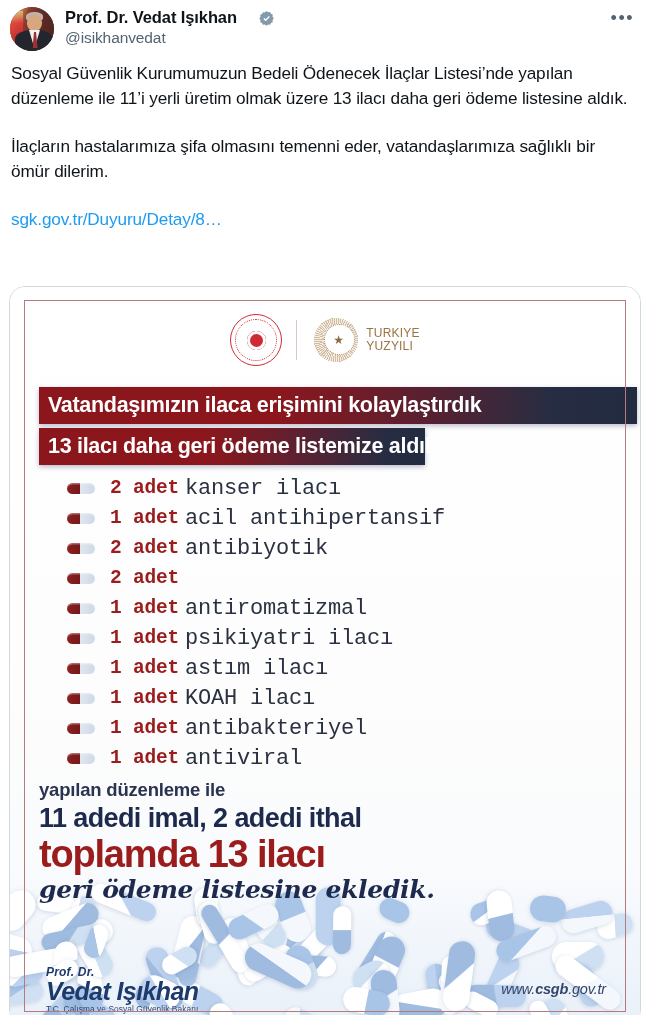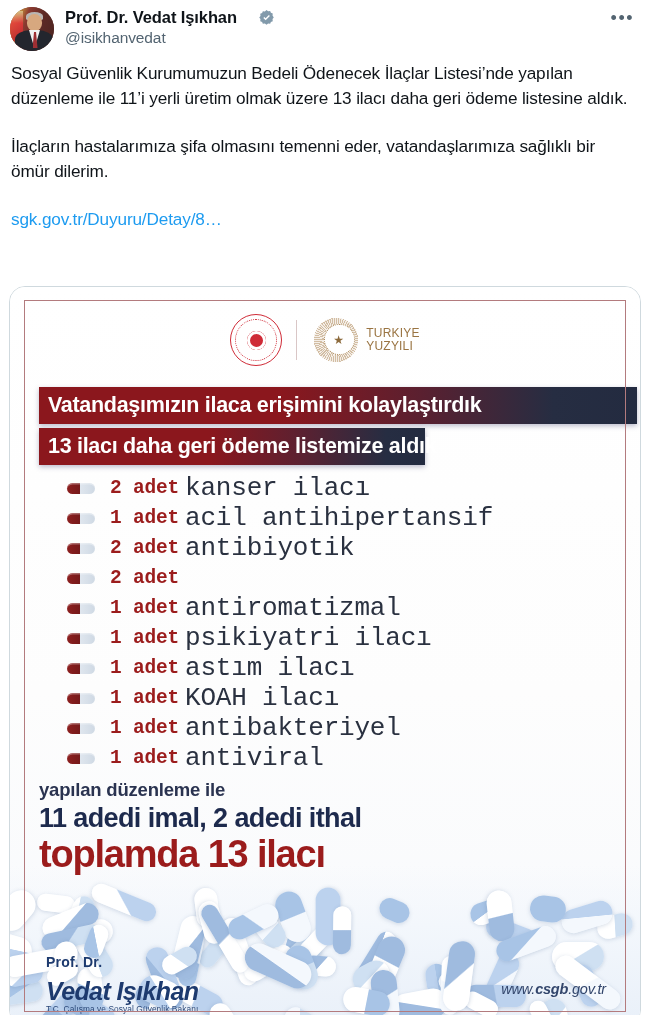--- a/index.html
+++ b/index.html
@@ -78,21 +78,21 @@
     background: #9e2f33;
     clip-path: polygon(30% 0, 70% 0, 100% 100%, 0 100%);
   }
 
   .name-block {
     margin-left: 11px;
     padding-top: 2px;
   }
   .display-name-row {
     display: flex;
-    align-items: flex-start;
+    align-items: flex-end;
     gap: 21px;
   }
   .display-name {
     font-size: 16.5px;
     font-weight: bold;
     color: #0f1419;
     letter-spacing: -0.1px;
   }
   .verified-badge {
     width: 17px; height: 17px;
@@ -288,21 +288,21 @@
     box-shadow: inset 0 1.5px 0 rgba(255,255,255,.35);
   }
   .med-qty {
     color: #9b1c1c;
     font-weight: bold;
     font-size: 19.5px;
     letter-spacing: -0.2px;
   }
   .med-name {
     color: #2a3140;
-    font-size: 26px;
+    font-size: 22px;
     margin-left: 6px;
     letter-spacing: -0.2px;
   }
 
   
   .summary {
     position: absolute;
     left: 29px;
     top: 492px;
     z-index: 4;
@@ -363,30 +363,31 @@
     z-index: 5;
   }
   .sig {
     position: absolute;
     left: 36px;
     bottom: 12px;
     color: #1d3a6e;
     line-height: 1;
   }
   .sig-pre {
-    font-size: 14px;
-    font-weight: bold;
+    font-size: 12px;
+    font-weight: bold;
+    font-style: italic;
     letter-spacing: .2px;
   }
   .sig-name {
     font-size: 25px;
     font-weight: bold;
     font-style: italic;
     letter-spacing: -0.6px;
-    margin-top: 9px;
+    margin-top: 0;
     line-height: 26px;
   }
   .sig-role {
     font-size: 8.3px;
     letter-spacing: .1px;
     margin-top: 1px;
     color: #2d4a7a;
   }
   .site {
     position: absolute;
@@ -515,20 +516,21 @@
             <span class="capsule"></span>
             <span class="med-qty">1 adet</span>
             <span class="med-name">antiviral</span>
           </div>
         </div>
 
       <div class="summary">
         <div class="sum-l1">yapılan düzenleme ile</div>
         <div class="sum-l2">11 adedi imal, 2 adedi ithal</div>
         <div class="sum-l3">toplamda 13 ilacı</div>
+        <div class="sum-l4">geri ödeme listesine ekledik.</div>
       </div>
 
       <div class="pill-strip" id="pill-strip">
           <div class="pill" style="width: 53.5399px; height: 23.7295px; left: 48.904px; top: 56.7893px; transform: rotate(-10.2222deg); background: linear-gradient(316.394deg, rgb(255, 255, 255) 0%, rgb(255, 255, 255) 49%, rgb(255, 255, 255) 51%, rgb(255, 255, 255) 100%);"></div>
           <div class="pill" style="width: 58.2922px; height: 21.9299px; left: 157.041px; top: 120.188px; transform: rotate(28.3395deg); background: linear-gradient(84.6281deg, rgb(255, 255, 255) 0%, rgb(255, 255, 255) 49%, rgb(188, 210, 238) 51%, rgb(188, 210, 238) 100%);"></div>
           <div class="pill" style="width: 62.2543px; height: 18.8957px; left: 333.656px; top: 85.4962px; transform: rotate(-58.284deg); background: linear-gradient(349.159deg, rgb(255, 255, 255) 0%, rgb(255, 255, 255) 49%, rgb(159, 187, 223) 51%, rgb(159, 187, 223) 100%);"></div>
           <div class="pill" style="width: 35.7967px; height: 22.3307px; left: 586.649px; top: 50.3187px; transform: rotate(-14.537deg); background: linear-gradient(101.097deg, rgb(255, 255, 255) 0%, rgb(255, 255, 255) 49%, rgb(207, 224, 242) 51%, rgb(207, 224, 242) 100%);"></div>
           <div class="pill" style="width: 38.1786px; height: 28.8274px; left: 260.218px; top: 55.4458px; transform: rotate(8.46914deg); background: linear-gradient(278.221deg, rgb(168, 196, 230) 0%, rgb(168, 196, 230) 49%, rgb(244, 248, 253) 51%, rgb(244, 248, 253) 100%);"></div>
           <div class="pill" style="width: 46.8815px; height: 21.2007px; left: 25.9684px; top: 137.297px; transform: rotate(-47.0432deg); background: linear-gradient(84.9738deg, rgb(159, 187, 223) 0%, rgb(159, 187, 223) 49%, rgb(188, 210, 238) 51%, rgb(188, 210, 238) 100%);"></div>
           <div class="pill" style="width: 58.9424px; height: 21.8208px; left: 460.69px; top: 105.033px; transform: rotate(-65.5185deg); background: linear-gradient(32.4676deg, rgb(244, 248, 253) 0%, rgb(244, 248, 253) 49%, rgb(188, 210, 238) 51%, rgb(188, 210, 238) 100%);"></div>

